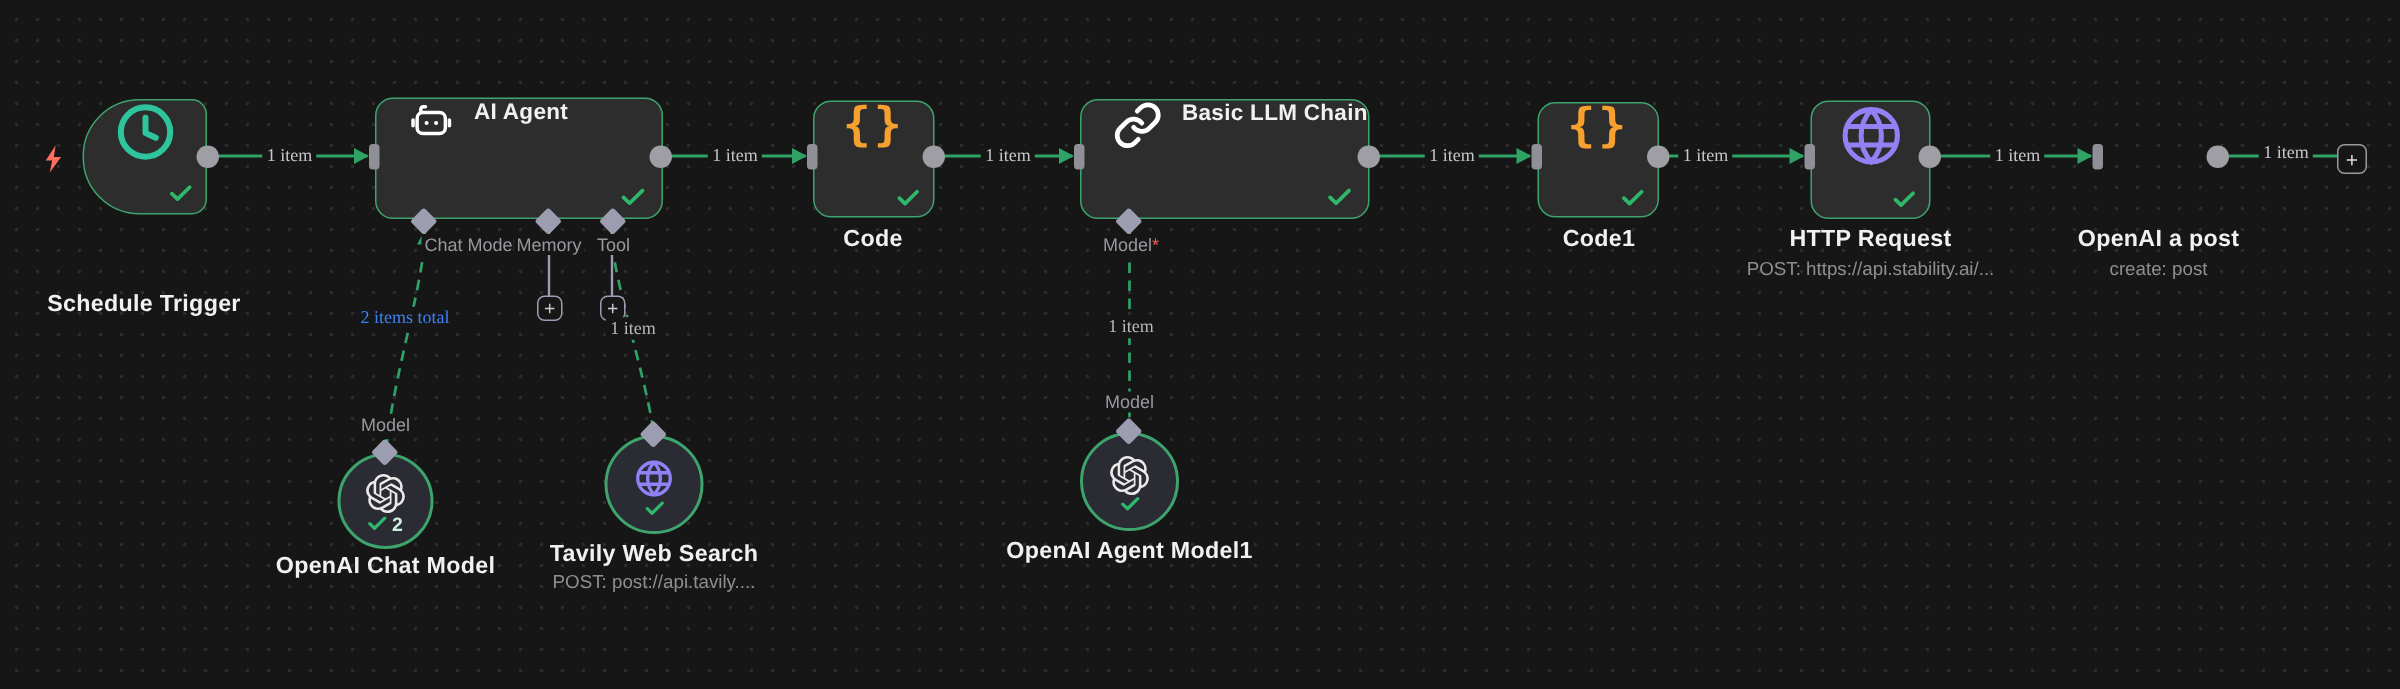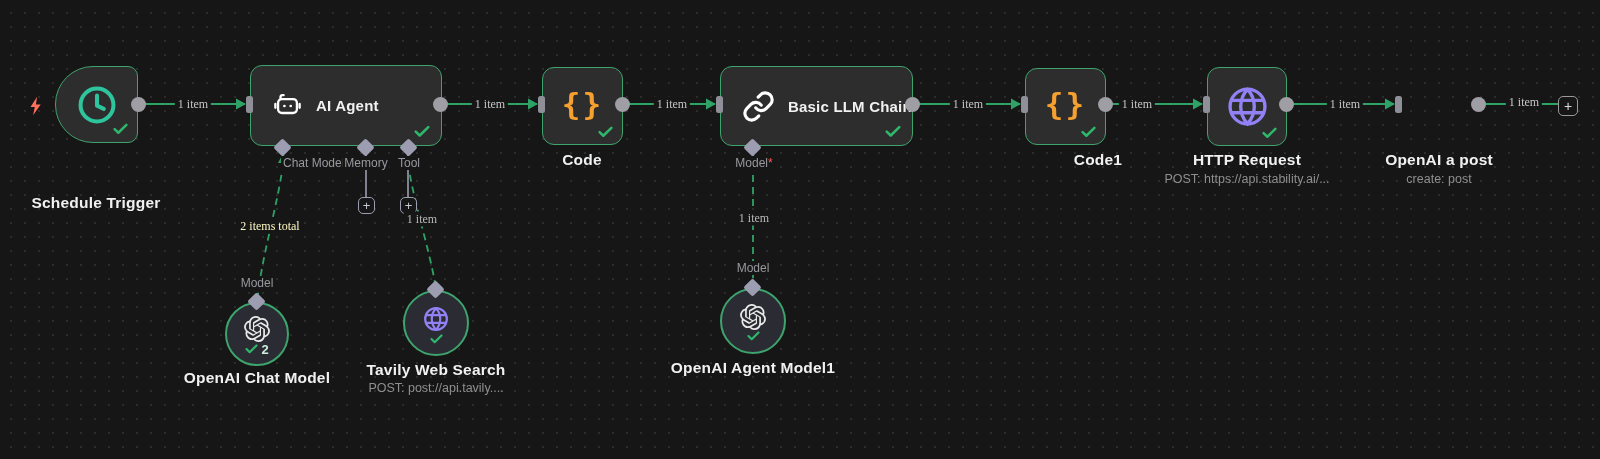--- a/index.html
+++ b/index.html
@@ -7,21 +7,21 @@
     position:relative;width:1600px;height:459px;overflow:hidden;
     background-color:#161616;
     background-image:radial-gradient(circle,#2c2c2c 1px,transparent 1.4px);
     background-size:14px 14px;background-position:4px 6px;
     font-family:"Liberation Sans",sans-serif;
   }
   #edges-svg{position:absolute;left:0;top:0;z-index:1;}
   .node{
     position:absolute;background:#2d2d2d;border:1.6px solid #3ea46e;
     border-radius:12px;box-sizing:border-box;z-index:2;
-    display:flex;align-items:center;justify-content:center;
+    display:flex;justify-content:center;
   }
   .node.trigger{border-radius:38px 10px 10px 38px;}
   .node.wide{justify-content:flex-start;padding-left:21px;gap:13px;}
   .node-title{color:#f1f1f1;font-size:15px;font-weight:700;letter-spacing:.2px;}
   .check{position:absolute;right:11px;bottom:7px;line-height:0;}
   .circle-node{
     position:absolute;background:#2b2b33;border:2px solid #3ea46e;border-radius:50%;
     box-sizing:border-box;z-index:2;display:flex;flex-direction:column;
     align-items:center;justify-content:center;gap:1px;padding-top:3px;
   }
@@ -177,21 +177,21 @@
   </div>
 
   <div class="node" style="left:1025px;top:68px;width:81px;height:77px;">
     <span class="braces">{}</span>
     <span class="check" style="right:9px;bottom:6px;">
       <svg viewBox="0 0 14 11" width="15" height="12">
           <polyline points="1.5,5.6 5,9 12.5,1.6" fill="none" stroke="#2fb86c" stroke-width="2.3" stroke-linecap="round" stroke-linejoin="round"></polyline>
         </svg>
     </span>
   </div>
-  <span class="node-label" style="left:1066px;top:151px;margin-left:32px;">Code1</span>
+  <span class="node-label" style="left:1066px;top:151px;">Code1</span>
 
   <div class="node" style="left:1207px;top:67px;width:80px;height:79px;">
     <span style="line-height:0;">
       <svg viewBox="0 0 24 24" width="45" height="45" fill="none" stroke="#9181f4" stroke-width="1.8" stroke-linecap="round">
         <circle cx="12" cy="12" r="9.3"></circle>
         <path d="M12,2.8 a13.5,13.5 0 0 1 0,18.4 a13.5,13.5 0 0 1 0,-18.4"></path>
         <line x1="3.8" y1="8.7" x2="20.2" y2="8.7"></line>
         <line x1="3.8" y1="15.3" x2="20.2" y2="15.3"></line>
       </svg>
     </span>
@@ -240,21 +240,21 @@
     </span>
 
   <span class="edge-label" style="left:193px;top:104px;">1 item</span>
   <span class="edge-label" style="left:490px;top:104px;">1 item</span>
   <span class="edge-label" style="left:672px;top:104px;">1 item</span>
   <span class="edge-label" style="left:968px;top:104px;">1 item</span>
   <span class="edge-label" style="left:1137px;top:104px;">1 item</span>
   <span class="edge-label" style="left:1345px;top:104px;">1 item</span>
   <span class="edge-label" style="left:1524px;top:102px;">1 item</span>
 
-  <span class="edge-label" style="left:270px;top:226px;color:#fef9c3;">2 items total</span>
+  <span class="edge-label" style="left:270px;top:212px;color:#3b82f6;">2 items total</span>
   <span class="edge-label" style="left:422px;top:219px;color:#b9b9b9;">1 item</span>
   <span class="edge-label" style="left:754px;top:218px;color:#b9b9b9;">1 item</span>
 
   <span class="plus-btn" style="left:1558px;top:96px;width:20px;height:20px;border-color:#9a9a9a;color:#dcdcdc;font-size:14px;">
       <span>+</span>
     </span>
 
   <div class="circle-node" style="left:225px;top:302px;width:64px;height:64px;">
     <span style="line-height:0;">
       <svg viewBox="0 0 24 24" width="26" height="26">

